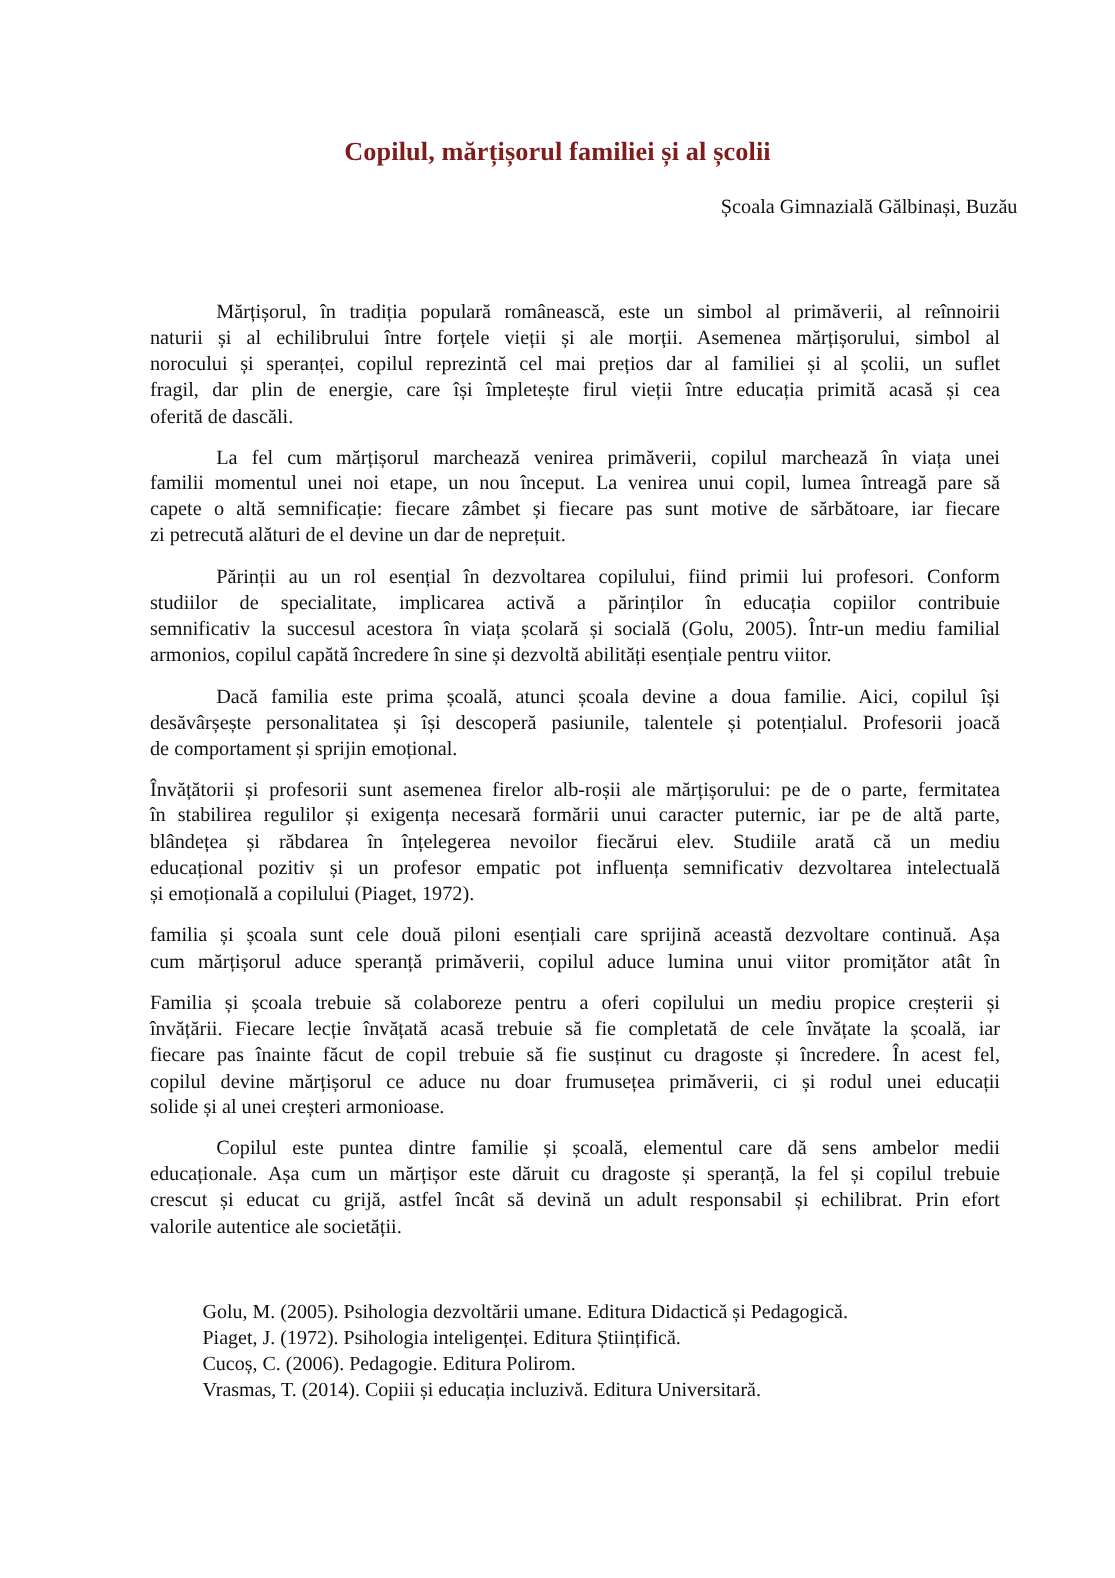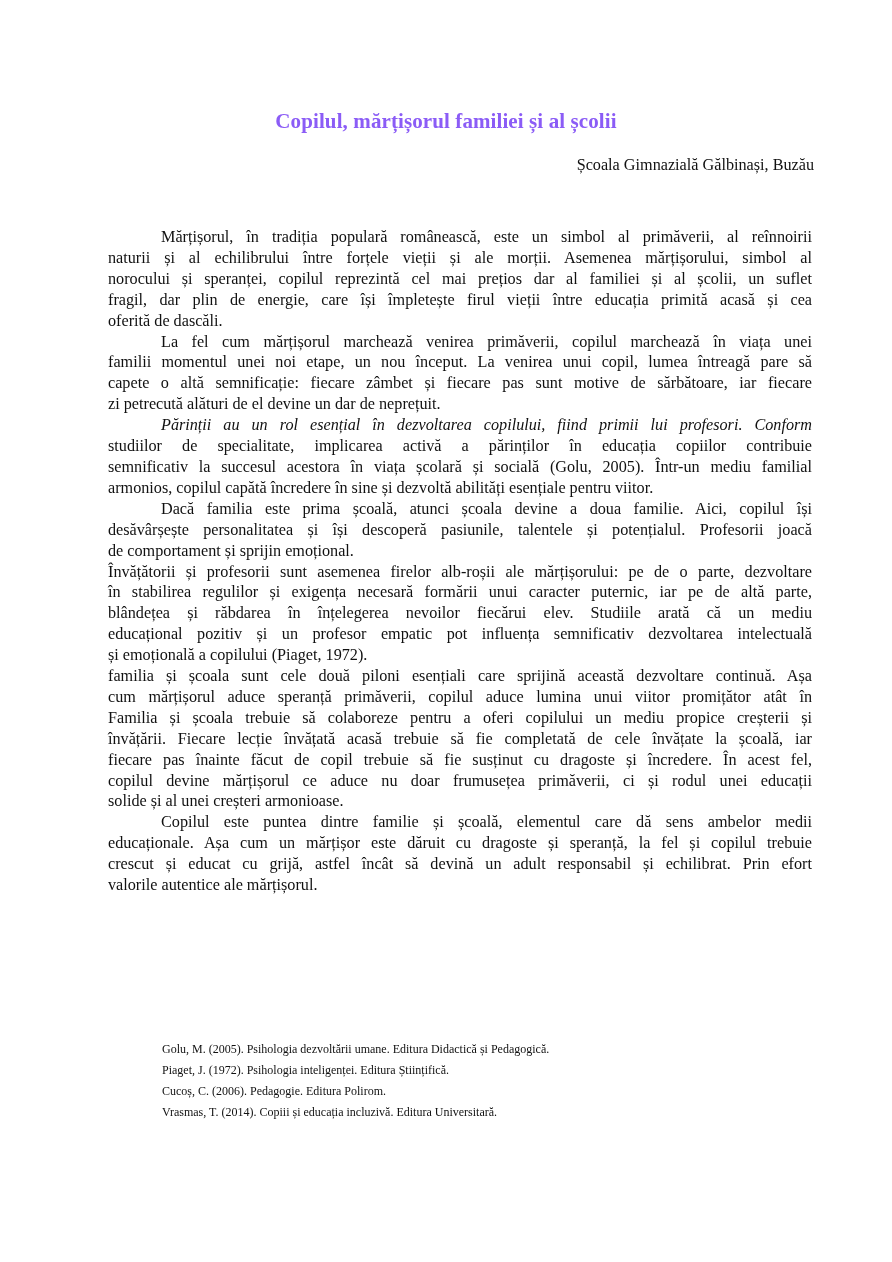--- a/index.html
+++ b/index.html
@@ -1,27 +1,27 @@
 <!DOCTYPE html>
 <html><head>
 <meta charset="utf-8">
 <style>
   html, body { margin: 0; padding: 0; background: #ffffff; }
   body { width: 892px; height: 1262px; position: relative; overflow: hidden;
          font-family: "Liberation Serif", "DejaVu Serif", serif; color: #111; }
   .title { position: absolute; top: 109px; left: 0; width: 892px; text-align: center;
-           font-size: 21px; font-weight: bold; color: #8b5cf6; letter-spacing: 0.1px; }
+           font-size: 21px; font-weight: bold; color: #7f1d1d; letter-spacing: 0.1px; }
   .author { position: absolute; top: 155px; right: 78px; text-align: right;
             font-size: 16.2px; line-height: 21px; }
   .body { position: absolute; top: 227px; left: 108px; width: 704px;
           font-size: 16.2px; line-height: 20.9px; text-align: justify; }
-  .body p { margin: 0; }
+  .body p { margin: 12px; }
   .body .line { display: block; text-align: justify; text-align-last: justify; }
   .body .line.last { text-align-last: left; }
-  .refs { position: absolute; top: 1039px; left: 162px; font-size: 12px; line-height: 21px; }
+  .refs { position: absolute; top: 1039px; left: 162px; font-size: 16px; line-height: 21px; }
   .refs div { white-space: nowrap; }
 </style>
 </head>
 <body>
 
 <div class="title">Copilul, mărțișorul familiei și al școlii</div>
 
 <div class="author">
   <div>Școala Gimnazială Gălbinași, Buzău</div>
 </div>
@@ -34,53 +34,53 @@
       <span class="line">fragil, dar plin de energie, care își împletește firul vieții între educația primită acasă și cea</span>
       <span class="line last">oferită de dascăli.</span>
     </p>
     <p>
       <span class="line" style="text-indent: 53px; font-family: Liberation Serif, serif;">La fel cum mărțișorul marchează venirea primăverii, copilul marchează în viața unei</span>
       <span class="line">familii momentul unei noi etape, un nou început. La venirea unui copil, lumea întreagă pare să</span>
       <span class="line">capete o altă semnificație: fiecare zâmbet și fiecare pas sunt motive de sărbătoare, iar fiecare</span>
       <span class="line last">zi petrecută alături de el devine un dar de neprețuit.</span>
     </p>
     <p>
-      <span class="line" style="text-indent: 53px; font-style: italic;">Părinții au un rol esențial în dezvoltarea copilului, fiind primii lui profesori. Conform</span>
+      <span class="line" style="text-indent: 53px;">Părinții au un rol esențial în dezvoltarea copilului, fiind primii lui profesori. Conform</span>
       <span class="line">studiilor de specialitate, implicarea activă a părinților în educația copiilor contribuie</span>
       <span class="line">semnificativ la succesul acestora în viața școlară și socială (Golu, 2005). Într-un mediu familial</span>
       <span class="line last">armonios, copilul capătă încredere în sine și dezvoltă abilități esențiale pentru viitor.</span>
     </p>
     <p>
       <span class="line" style="text-indent: 53px;">Dacă familia este prima școală, atunci școala devine a doua familie. Aici, copilul își</span>
       <span class="line">desăvârșește personalitatea și își descoperă pasiunile, talentele și potențialul. Profesorii joacă</span>
       <span class="line last">de comportament și sprijin emoțional.</span>
     </p>
     <p>
-      <span class="line">Învățătorii și profesorii sunt asemenea firelor alb-roșii ale mărțișorului: pe de o parte, dezvoltare</span>
+      <span class="line">Învățătorii și profesorii sunt asemenea firelor alb-roșii ale mărțișorului: pe de o parte, fermitatea</span>
       <span class="line">în stabilirea regulilor și exigența necesară formării unui caracter puternic, iar pe de altă parte,</span>
       <span class="line">blândețea și răbdarea în înțelegerea nevoilor fiecărui elev. Studiile arată că un mediu</span>
       <span class="line">educațional pozitiv și un profesor empatic pot influența semnificativ dezvoltarea intelectuală</span>
       <span class="line last">și emoțională a copilului (Piaget, 1972).</span>
     </p>
     <p>
       <span class="line">familia și școala sunt cele două piloni esențiali care sprijină această dezvoltare continuă. Așa</span>
       <span class="line">cum mărțișorul aduce speranță primăverii, copilul aduce lumina unui viitor promițător atât în</span>
     </p>
     <p>
       <span class="line">Familia și școala trebuie să colaboreze pentru a oferi copilului un mediu propice creșterii și</span>
       <span class="line">învățării. Fiecare lecție învățată acasă trebuie să fie completată de cele învățate la școală, iar</span>
       <span class="line">fiecare pas înainte făcut de copil trebuie să fie susținut cu dragoste și încredere. În acest fel,</span>
       <span class="line">copilul devine mărțișorul ce aduce nu doar frumusețea primăverii, ci și rodul unei educații</span>
       <span class="line last">solide și al unei creșteri armonioase.</span>
     </p>
     <p>
       <span class="line" style="text-indent: 53px;">Copilul este puntea dintre familie și școală, elementul care dă sens ambelor medii</span>
       <span class="line">educaționale. Așa cum un mărțișor este dăruit cu dragoste și speranță, la fel și copilul trebuie</span>
       <span class="line">crescut și educat cu grijă, astfel încât să devină un adult responsabil și echilibrat. Prin efort</span>
-      <span class="line last">valorile autentice ale mărțișorul.</span>
+      <span class="line last">valorile autentice ale societății.</span>
     </p>
   </div>
 
 <div class="refs">
   <div>Golu, M. (2005). Psihologia dezvoltării umane. Editura Didactică și Pedagogică.</div>
   <div>Piaget, J. (1972). Psihologia inteligenței. Editura Științifică.</div>
   <div>Cucoș, C. (2006). Pedagogie. Editura Polirom.</div>
   <div>Vrasmas, T. (2014). Copiii și educația incluzivă. Editura Universitară.</div>
 </div>
 

